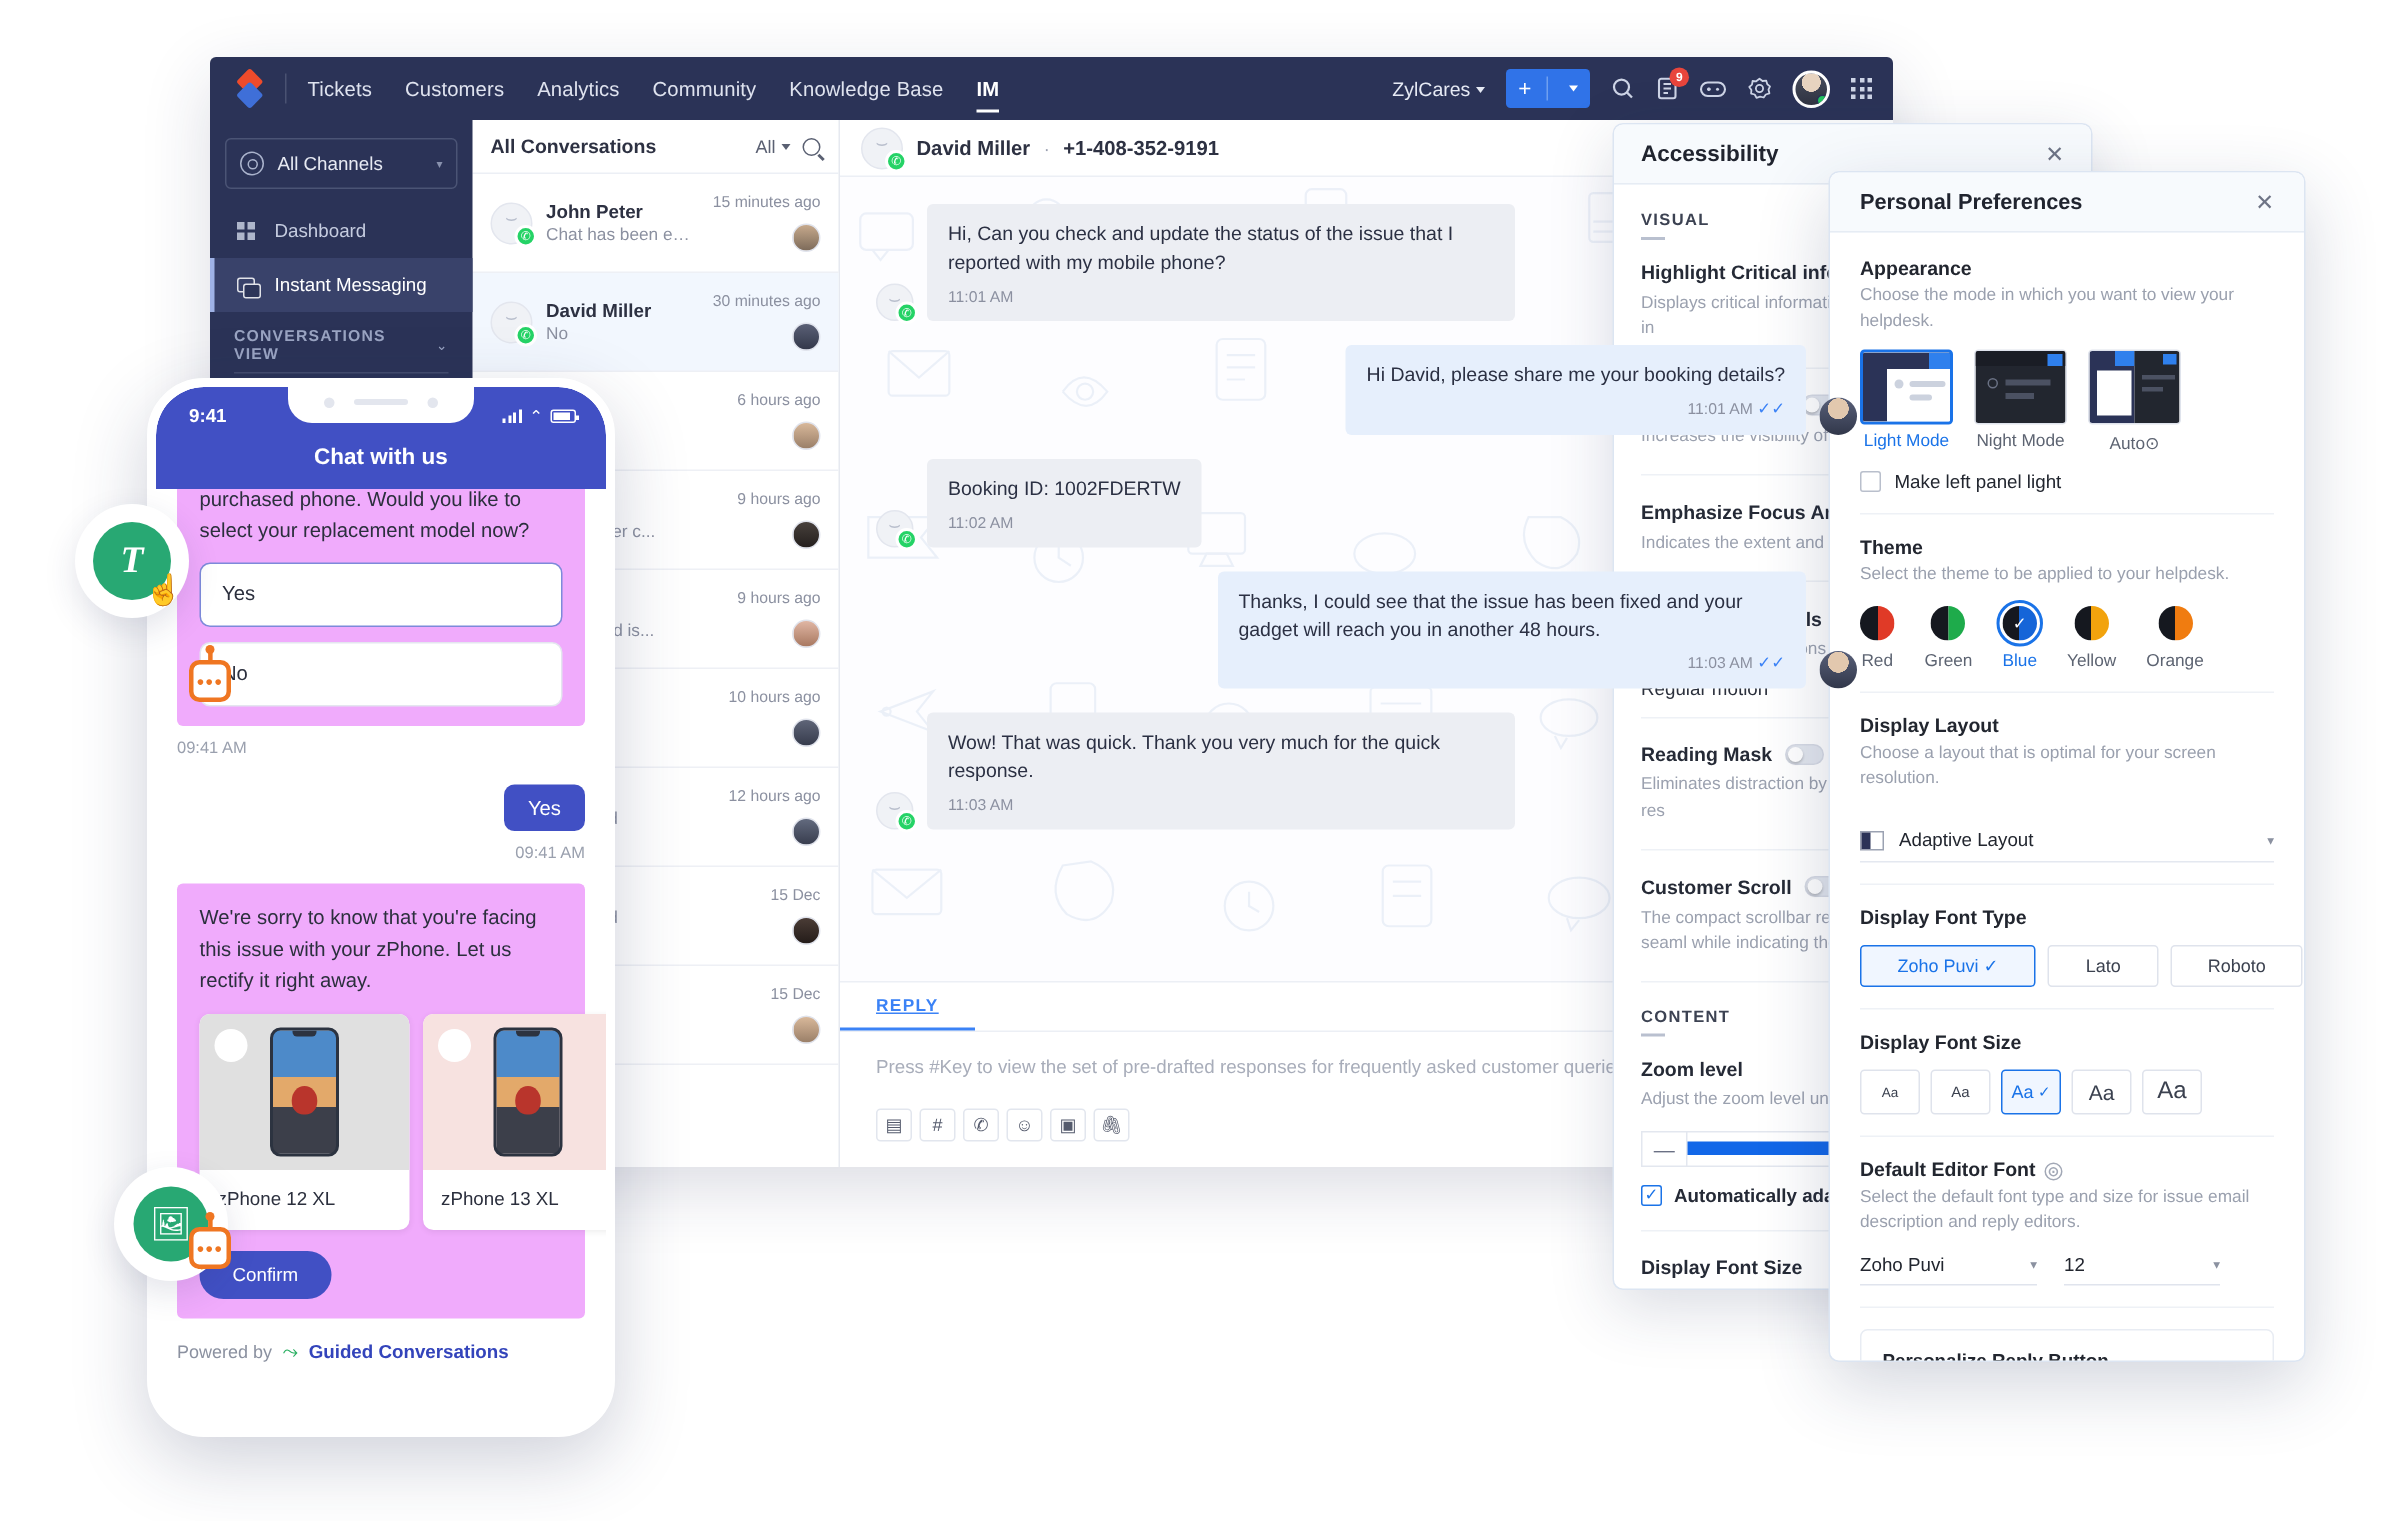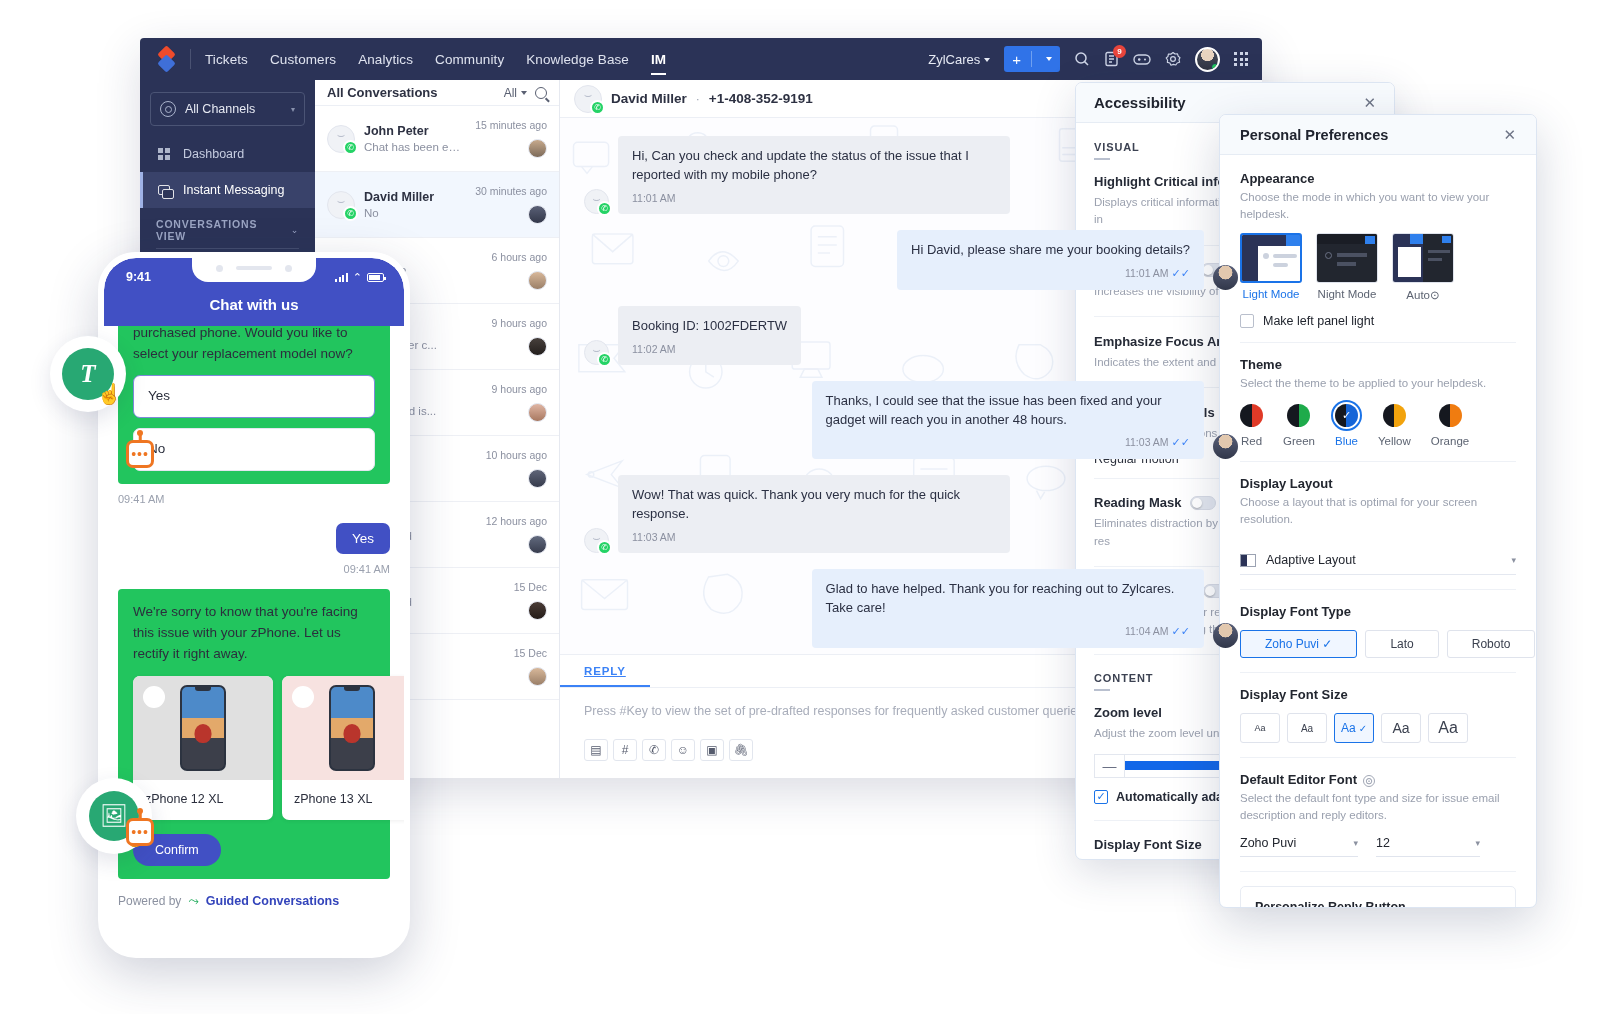--- a/index.html
+++ b/index.html
@@ -110,21 +110,21 @@
   }
   .side-section span:last-child { margin-left:auto; font-size:9px; font-weight:normal; }
   .side-sub {
     padding:9px 16px 0; color:#b4bcd4; font-size:12.5px; display:flex; cursor:pointer;
   }
   .side-sub span:last-child { margin-left:auto; }
 
   
   .conv-list { width:245px; flex:none; background:#fff; border-right:1px solid #e6e9f0; }
   .conv-head {
-    height:26px; display:flex; align-items:center; padding:0 12px; gap:8px;
+    height:36px; display:flex; align-items:center; padding:0 12px; gap:8px;
     border-bottom:1px solid #eceff5;
   }
   .conv-title { font-size:13px; font-weight:bold; color:#2d3142; flex:1; }
   .conv-filter { font-size:12px; color:#5a6072; cursor:pointer; }
   .mag { width:12px; height:12px; border:1.6px solid #5a6072; border-radius:50%;
          position:relative; cursor:pointer; }
   .mag::after { content:""; position:absolute; right:-4px; bottom:-3px; width:5px; height:1.6px;
          background:#5a6072; transform:rotate(45deg); }
   .conv-item {
     height:66px; display:flex; align-items:center; gap:9px; padding:0 12px;
@@ -412,21 +412,21 @@
   .bars i:nth-child(3){height:7px}.bars i:nth-child(4){height:9px}
   .wifi { color:#fff; font-size:11px; }
   .batt { width:17px; height:9px; border:1.3px solid #fff; border-radius:2px; position:relative; }
   .batt::after { content:""; position:absolute; left:1px; top:1px; bottom:1px; right:3px; background:#fff; }
   .batt::before { content:""; position:absolute; right:-3px; top:2.5px; width:1.6px; height:3px; background:#fff; }
   .ph-title { position:absolute; left:0; right:0; top:38px; text-align:center; color:#fff;
     font-size:15px; font-weight:bold; }
   .ph-chat { position:absolute; top:68px; bottom:0; left:0; right:0; background:#fff;
     padding:0 14px; overflow:hidden; }
   .ph-bub {
-    background:#22c55e; border-radius:4px; padding:13px 15px; font-size:13.5px;
+    background:#f0abfc; border-radius:4px; padding:13px 15px; font-size:13.5px;
     color:#2b2f3d; line-height:1.55;
   }
   .ph-opt {
     border:1px solid #e4e6ef; border-radius:7px; background:#fff; padding:10px 14px;
     font-size:13.5px; color:#2b2f3d; margin-top:10px; cursor:pointer;
   }
   .ph-opt.hl { border-color:#7d8ada; }
   .ph-time-s { font-size:11px; color:#9aa0ae; margin-top:9px; }
   .ph-sent {
     background:#4150c4; color:#fff; border-radius:7px; padding:8px 16px; font-size:13.5px;
@@ -952,27 +952,20 @@
           <div class="msg-row in">
             <span class="row-ava ava-face">
                 <span class="wa">✆</span>
               </span>
             <div class="bub in">
               <span>Wow! That was quick. Thank you very much for the quick response.</span>
               <div class="bub-time">11:03 AM</div>
             </div>
           </div>
 
-          <div class="msg-row out">
-            <div class="bub out">
-              <span>Glad to have helped. Thank you for reaching out to Zylcares. Take care!</span>
-              <div class="bub-time"><span>11:04 AM</span><span class="tick">✓✓</span></div>
-            </div>
-            <span class="row-ava"></span>
-          </div>
 
         </div>
 
         <div class="reply-bar">
           <div class="reply-tabline">
             <span class="reply-tab">REPLY</span>
           </div>
           <div class="reply-placeholder">Press #Key to view the set of pre-drafted responses for frequently asked customer queries</div>
           <div class="reply-tools">
             <span class="tool">▤</span>

